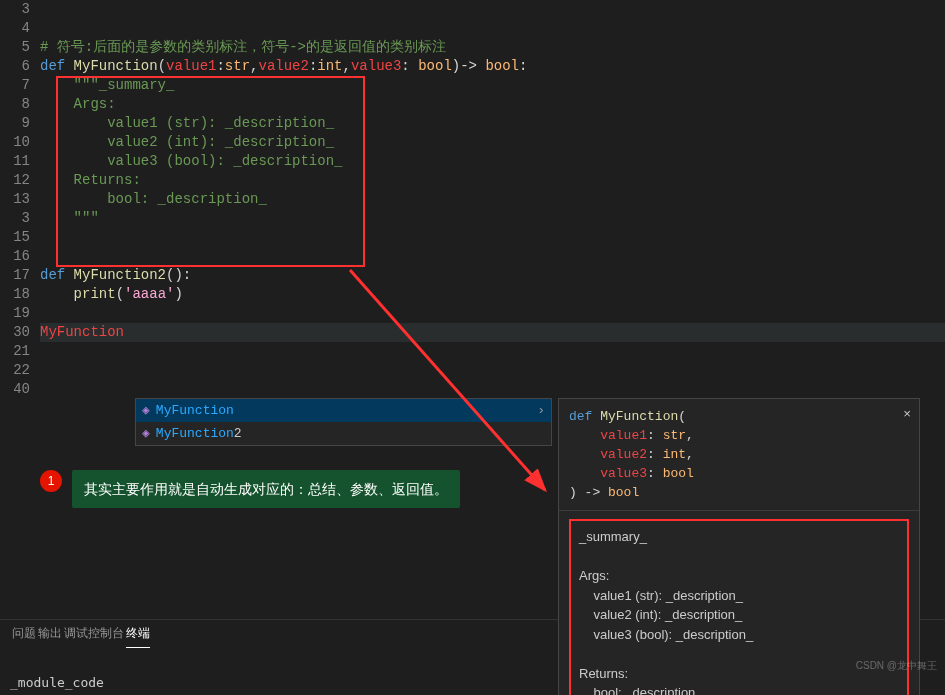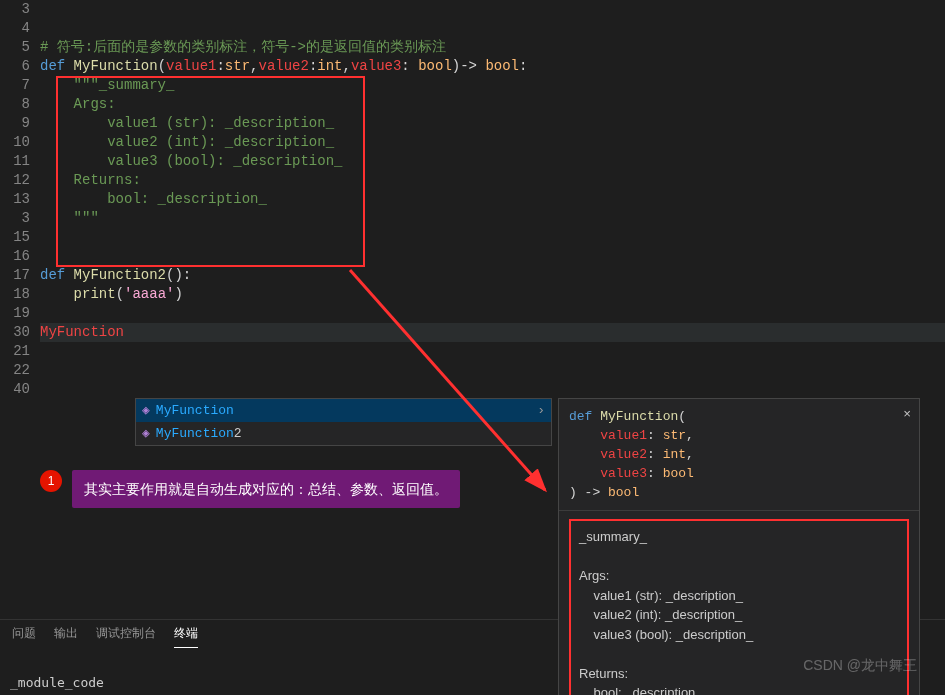--- a/index.html
+++ b/index.html
@@ -23,26 +23,26 @@
   .suggest .row.sel{background:#04395e}
   .suggest .cube{color:#b180d7;margin-right:6px}
   .suggest .gt{margin-left:auto;color:#999}
   .sigbox{position:absolute;left:558px;top:398px;width:340px;background:#252526;border:1px solid #454545;font-size:13px;padding:8px 10px 8px 10px;z-index:5}
   .sigbox .close{position:absolute;top:6px;right:8px;color:#c5c5c5;cursor:pointer}
   .sigbox hr{border:none;border-top:1px solid #3c3c3c;margin:8px -10px}
   .docblock{color:#cccccc;font-family:"Segoe UI",Arial,sans-serif;font-size:13px;line-height:1.5}
   .docbox-red{border:2px solid #ff3030;padding:6px 8px}
   .callout{position:absolute;left:40px;top:470px;display:flex;align-items:flex-start;z-index:4}
   .callout .num{width:22px;height:22px;border-radius:11px;background:#e51400;color:#fff;font-family:Arial,sans-serif;font-size:12px;display:flex;align-items:center;justify-content:center;margin-right:10px}
-  .callout .txt{background:#701a75;color:#fff;font-family:"Microsoft YaHei",Arial,sans-serif;font-size:14px;padding:8px 12px;line-height:1.6;border-radius:2px;max-width:430px}
+  .callout .txt{background:#14532d;color:#fff;font-family:"Microsoft YaHei",Arial,sans-serif;font-size:14px;padding:8px 12px;line-height:1.6;border-radius:2px;max-width:430px}
   .panel{position:absolute;left:0;bottom:0;width:945px;height:75px;border-top:1px solid #333;font-family:"Segoe UI",Arial,sans-serif}
-  .tabs{display:flex;gap:18px;padding:4px 12px;font-size:12px;color:#969696}
+  .tabs{display:flex;gap:2px;padding:4px 12px;font-size:12px;color:#969696}
   .tabs .tab.active{color:#fff;border-bottom:1px solid #fff;padding-bottom:4px}
   .term{padding:2px 10px;font-family:Consolas,monospace;font-size:13px;color:#cccccc;white-space:pre}
-  .watermark{position:absolute;right:28px;bottom:20px;color:rgba(255,255,255,.3);font-family:Arial,sans-serif;font-size:14px;z-index:20}
+  .watermark{position:absolute;right:8px;bottom:20px;color:rgba(255,255,255,.3);font-family:Arial,sans-serif;font-size:10px;z-index:20}
   svg.arrow{position:absolute;left:0;top:0;pointer-events:none;z-index:6}
 </style>
 </head>
 <body>
 
 <div class="editor">
   <div class="gutter">
     <div>3</div>
       <div>4</div>
       <div>5</div>

